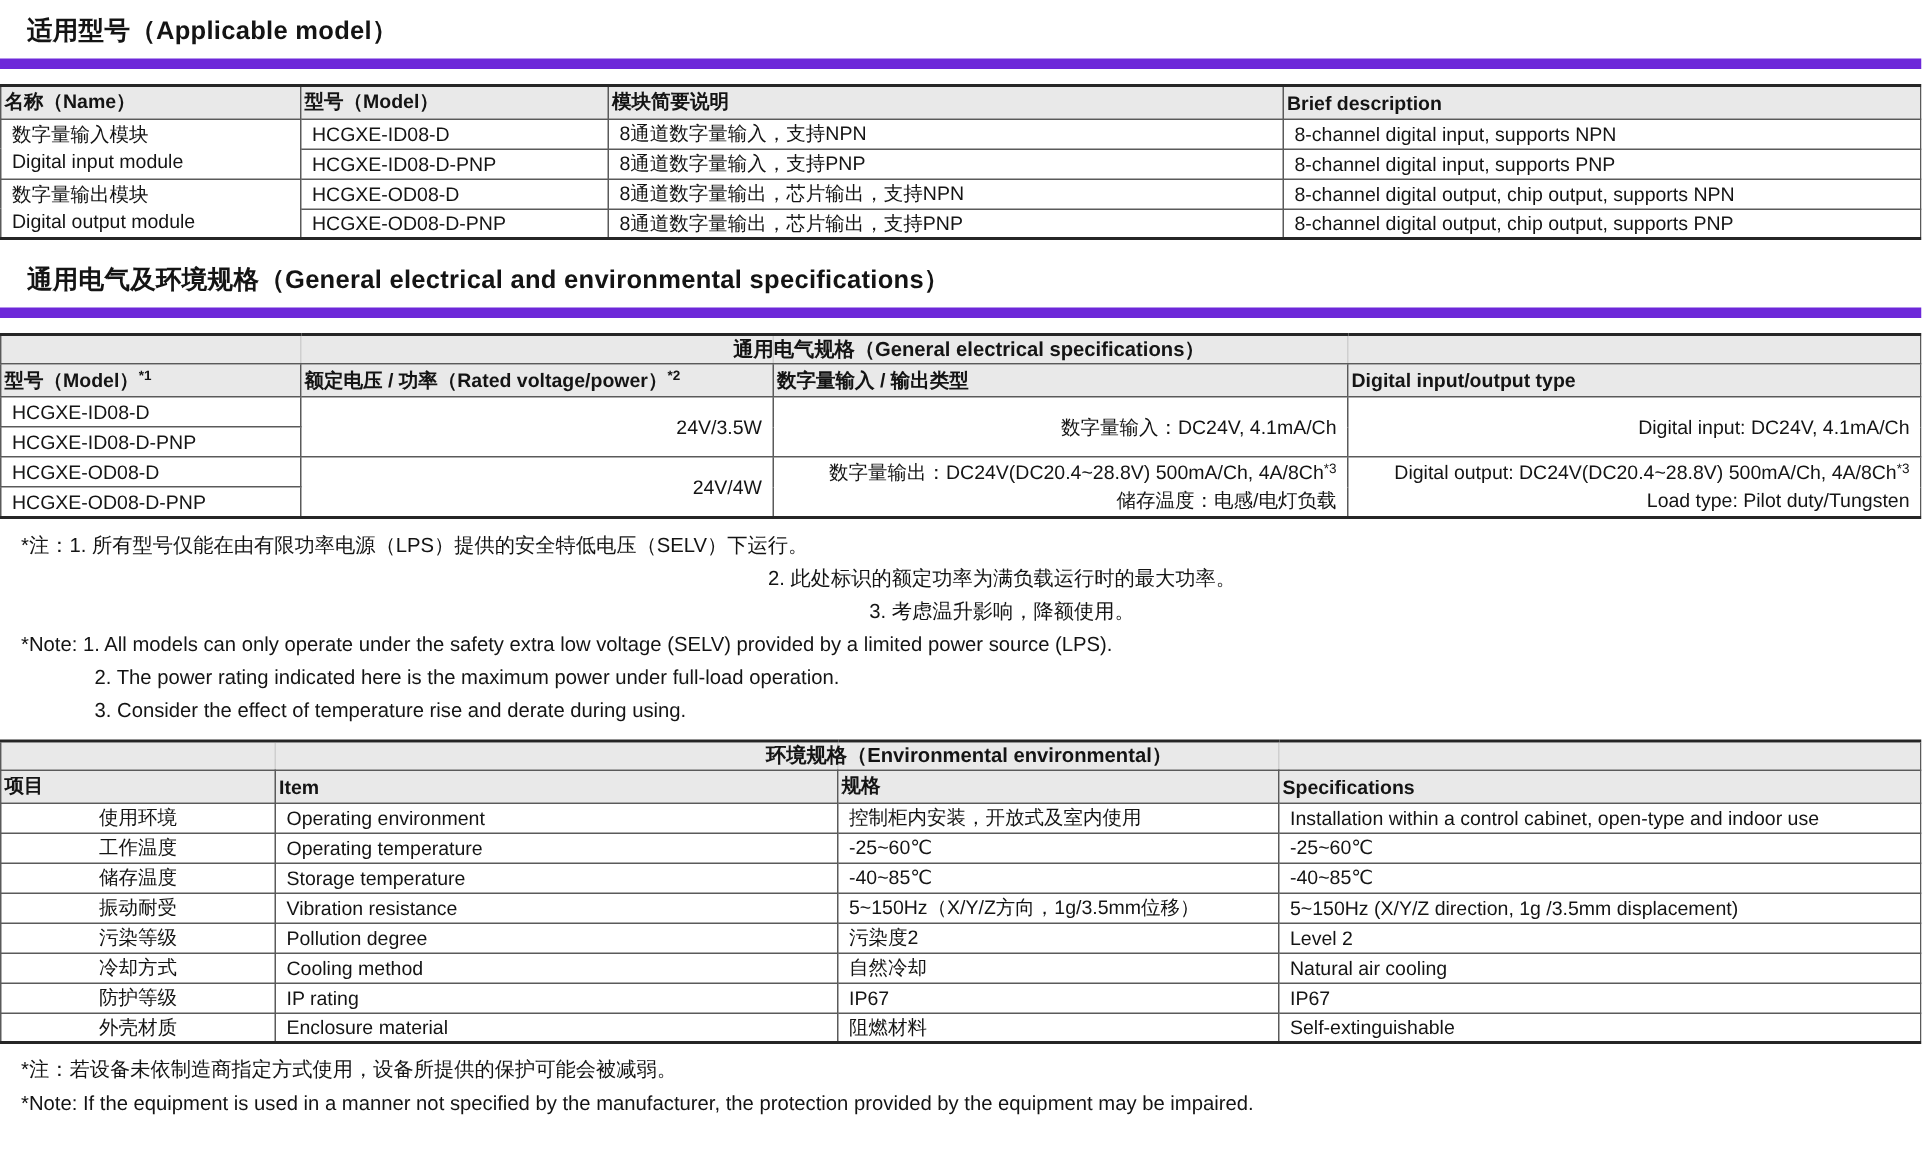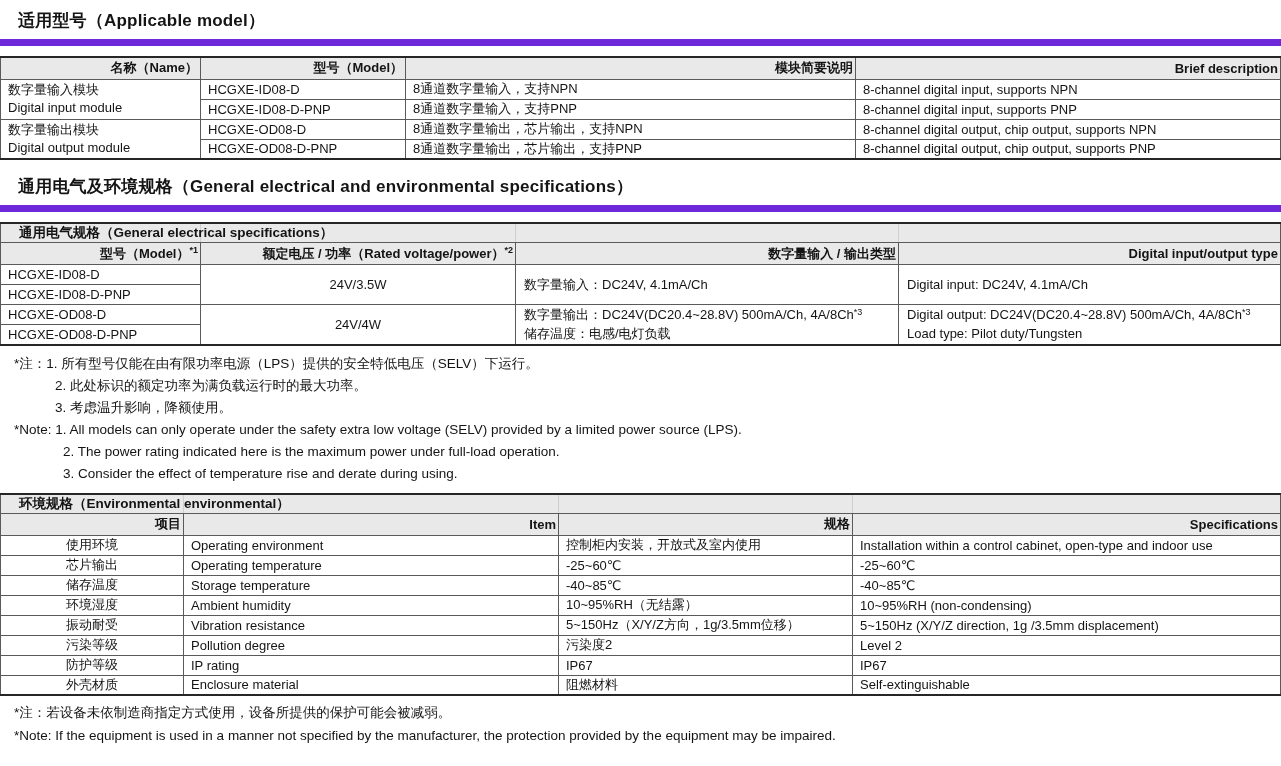--- a/index.html
+++ b/index.html
@@ -33,35 +33,36 @@
     border: 1px solid #5a5a5a;
     height: 20px;
     font-size: 13px;
     padding: 0 7px;
     white-space: nowrap;
     overflow: hidden;
     vertical-align: middle;
   }
   tr.head td {
     background: #e9e9e9;
-    text-align: right;
+    text-align: left;
     font-weight: 600;
     height: 22px;
     padding: 0 2px;
   }
   tr.sub td {
     background-color: #e9e9e9;
     font-weight: 600;
     height: 18px;
     font-size: 13.5px;
     padding-left: 18px;
     background-repeat: no-repeat;
+    text-align: center;
   }
   td.ctr { text-align: center; }
-  td.merged { vertical-align: middle; }
+  td.merged { vertical-align: middle; text-align: right; }
   .two-line div { line-height: 18px; }
   sup {
     font-size: 9px;
     vertical-align: baseline;
     position: relative;
     top: -0.45em;
   }
   
   #elec-sub td {
     background-image: linear-gradient(#cfcfcf,#cfcfcf), linear-gradient(#cfcfcf,#cfcfcf), linear-gradient(#cfcfcf,#cfcfcf);
@@ -71,21 +72,21 @@
   #env-sub td {
     background-image: linear-gradient(#cfcfcf,#cfcfcf), linear-gradient(#cfcfcf,#cfcfcf), linear-gradient(#cfcfcf,#cfcfcf);
     background-size: 1px 100%, 1px 100%, 1px 100%;
     background-position: 182px 0, 557px 0, 851px 0;
   }
   .notes {
     margin: 7px 0 8px 14px;
     font-size: 13.5px;
   }
   .notes .line { line-height: 22px; white-space: nowrap; }
-  .notes .indent-zh { padding-left: 41px; }
+  .notes .indent-zh { padding-left: 41px; text-align: center; }
   .notes .indent-en { padding-left: 49px; }
   .foot {
     margin: 5px 0 0 14px;
     font-size: 13.5px;
   }
   .foot .line { line-height: 23px; white-space: nowrap; }
 </style>
 </head>
 <body>
 
@@ -208,50 +209,50 @@
     <td>规格</td>
     <td>Specifications</td>
   </tr>
   <tr>
     <td class="ctr">使用环境</td>
     <td>Operating environment</td>
     <td>控制柜内安装，开放式及室内使用</td>
     <td>Installation within a control cabinet, open-type and indoor use</td>
   </tr>
   <tr>
-    <td class="ctr">芯片输出</td>
+    <td class="ctr">工作温度</td>
     <td>Operating temperature</td>
     <td>-25~60℃</td>
     <td>-25~60℃</td>
   </tr>
   <tr>
     <td class="ctr">储存温度</td>
     <td>Storage temperature</td>
     <td>-40~85℃</td>
     <td>-40~85℃</td>
   </tr>
   <tr>
-    <td class="ctr">环境湿度</td>
-    <td>Ambient humidity</td>
-    <td>10~95%RH（无结露）</td>
-    <td>10~95%RH (non-condensing)</td>
-  </tr>
-  <tr>
     <td class="ctr">振动耐受</td>
     <td>Vibration resistance</td>
     <td>5~150Hz（X/Y/Z方向，1g/3.5mm位移）</td>
     <td>5~150Hz (X/Y/Z direction, 1g /3.5mm displacement)</td>
   </tr>
   <tr>
     <td class="ctr">污染等级</td>
     <td>Pollution degree</td>
     <td>污染度2</td>
     <td>Level 2</td>
   </tr>
   <tr>
+    <td class="ctr">冷却方式</td>
+    <td>Cooling method</td>
+    <td>自然冷却</td>
+    <td>Natural air cooling</td>
+  </tr>
+  <tr>
     <td class="ctr">防护等级</td>
     <td>IP rating</td>
     <td>IP67</td>
     <td>IP67</td>
   </tr>
   <tr>
     <td class="ctr">外壳材质</td>
     <td>Enclosure material</td>
     <td>阻燃材料</td>
     <td>Self-extinguishable</td>

